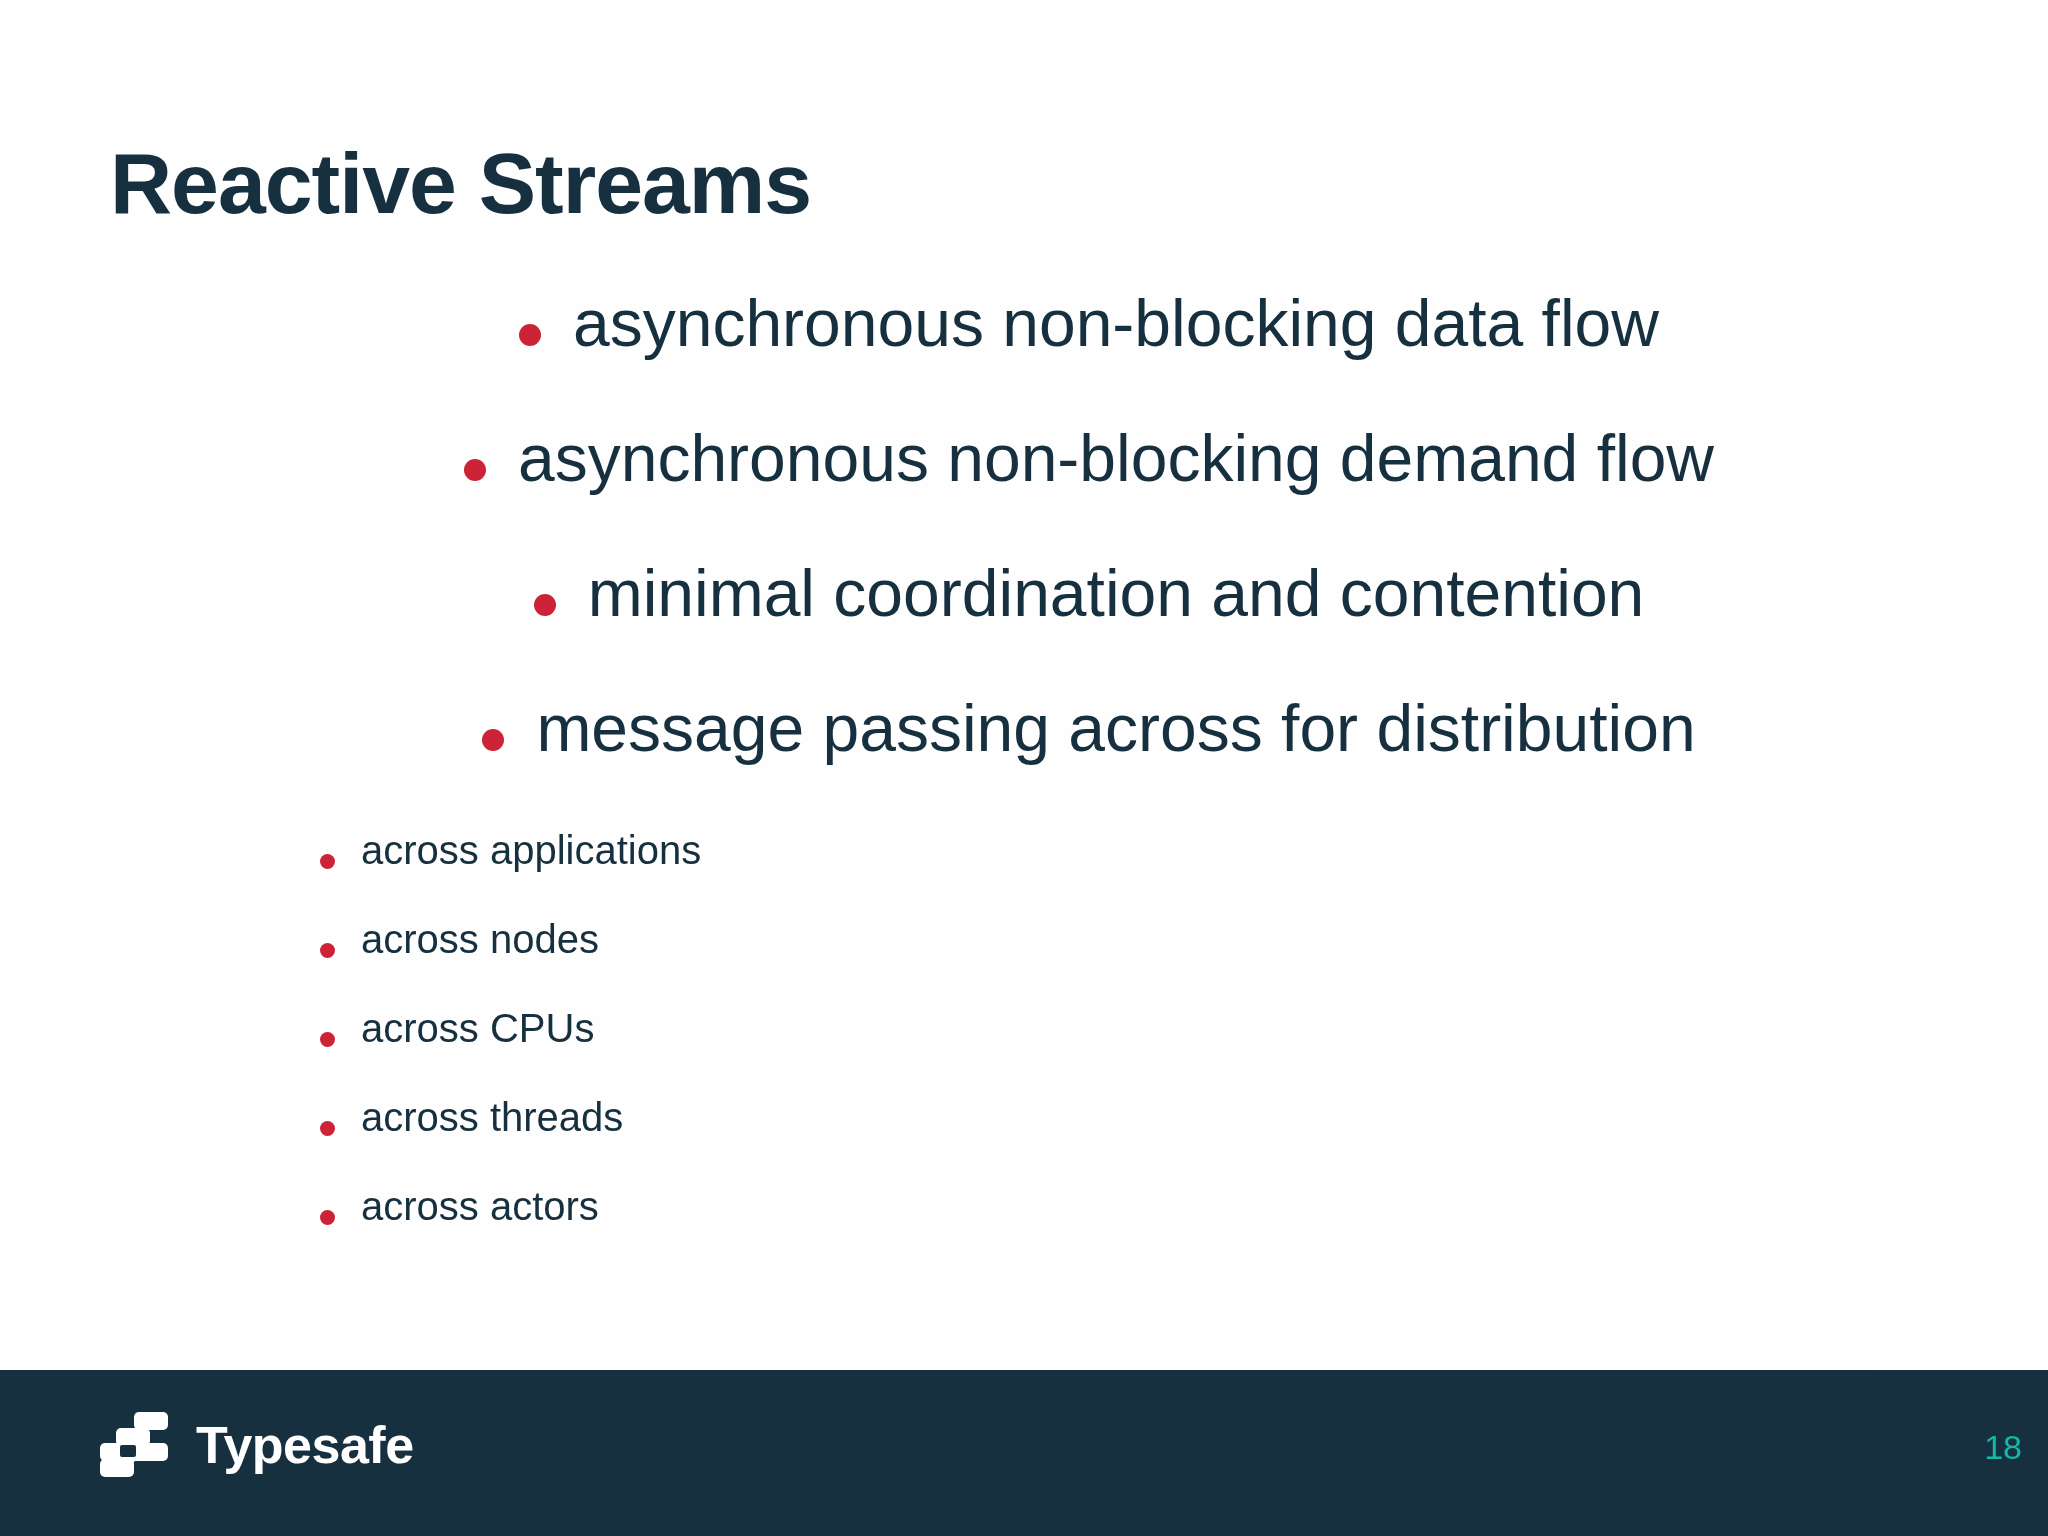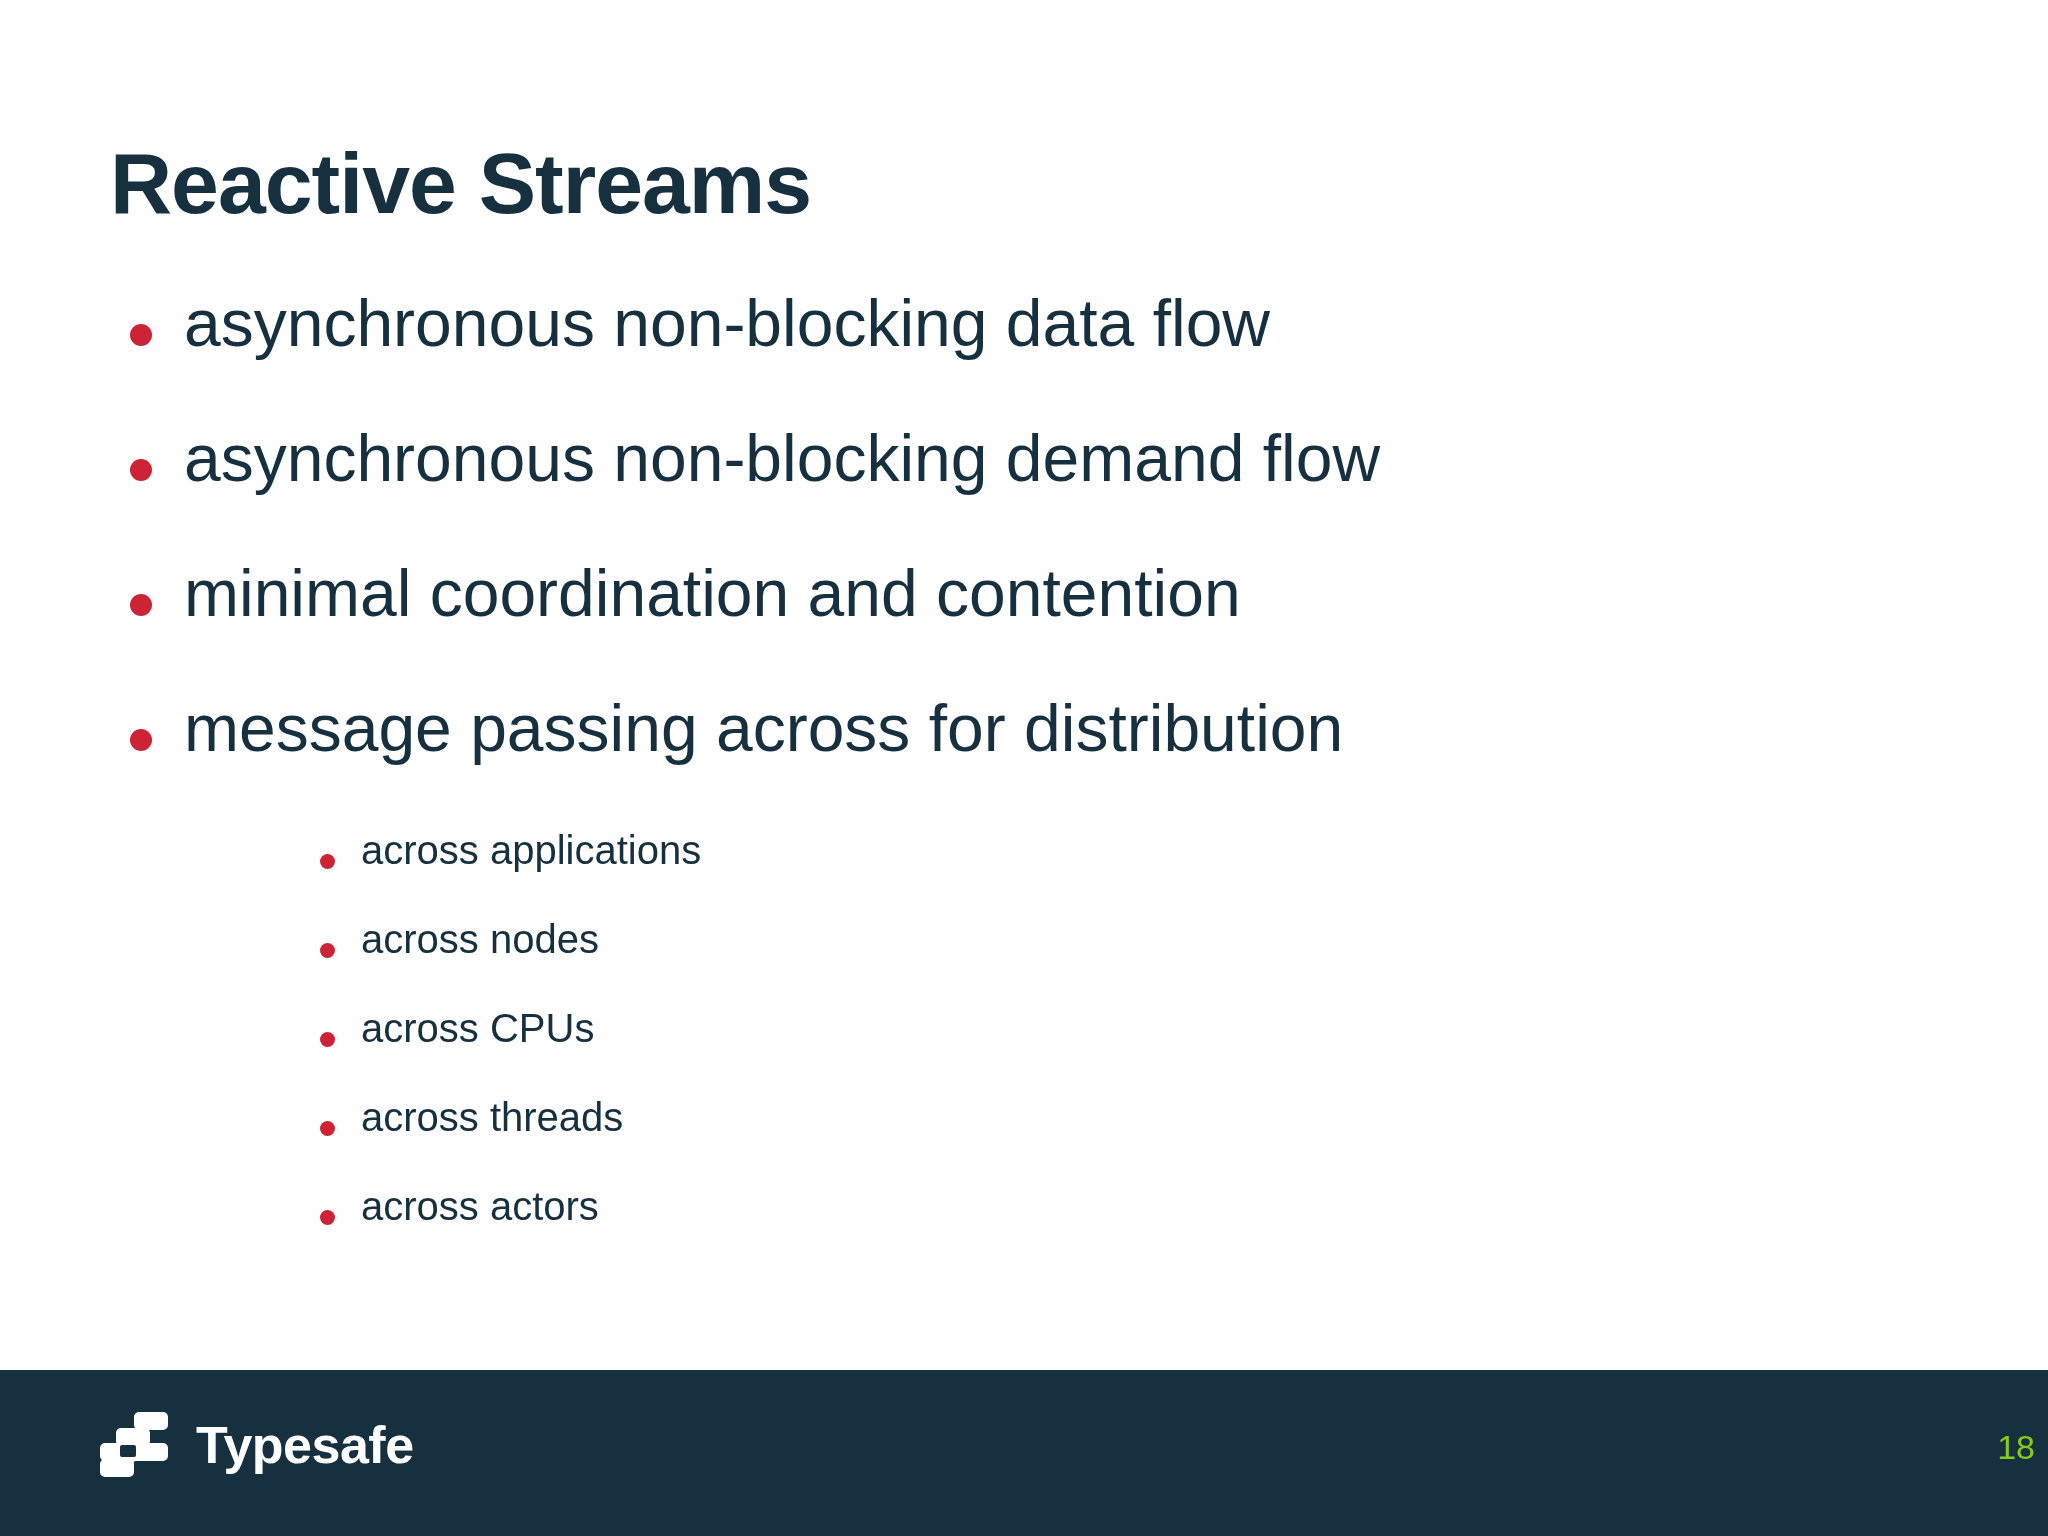--- a/index.html
+++ b/index.html
@@ -40,20 +40,21 @@
     position: absolute;
     left: 0;
     top: 290px;
     width: 2048px;
   }
 
   .bullet-row {
     display: flex;
     align-items: flex-start;
     height: 135px;
+    justify-content: center;
   }
 
   .bullet-row .dot {
     flex: 0 0 auto;
     width: 22px;
     height: 22px;
     border-radius: 50%;
     background: #cc2336;
     margin-left: 130px;
     margin-top: 34px;
@@ -148,24 +149,24 @@
     margin-left: 26px;
     font-size: 52px;
     font-weight: bold;
     color: #ffffff;
     letter-spacing: -0.5px;
     line-height: 1;
   }
 
   .page-number {
     position: absolute;
-    right: 49px;
+    right: 62px;
     top: 60px;
     font-size: 34px;
-    color: #84cc16;
+    color: #14b8a6;
     line-height: 1;
   }
 </style>
 </head>
 <body>
 
 <div class="slide">
 
   <h1 class="slide-title">Reactive Streams</h1>
 

